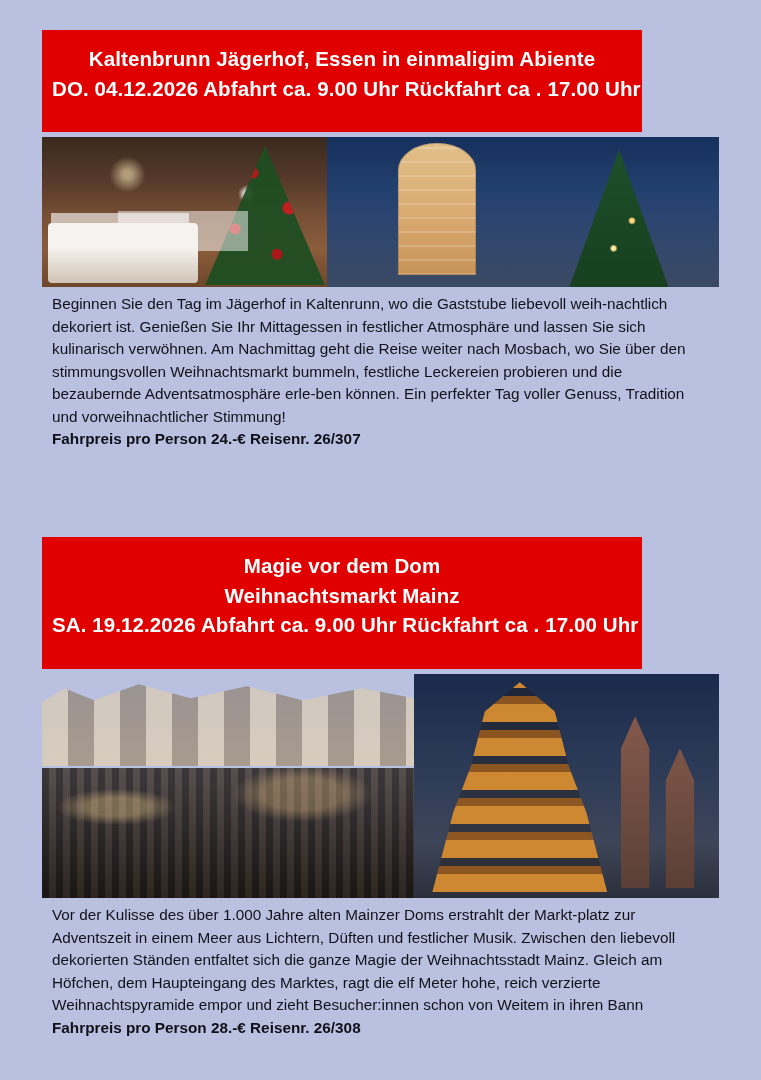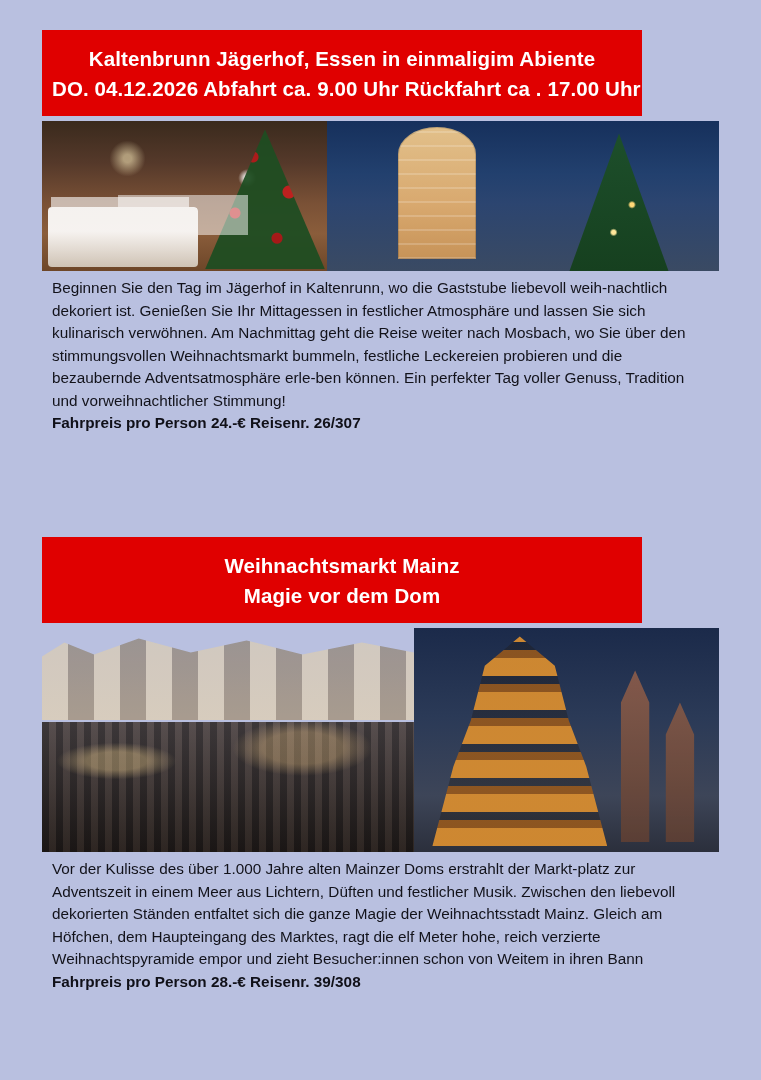--- a/index.html
+++ b/index.html
@@ -26,21 +26,21 @@
     width: 761px;
   }
   #offer-1 { top: 30px; }
   #offer-2 { top: 537px; }
 
   .headline-box {
     margin: 0 42px 0 42px;
     background: #e00000;
     color: #ffffff;
     text-align: center;
-    padding: 14px 10px 13px 10px;
+    padding: 14px 10px 29px 10px;
     box-sizing: border-box;
     width: 600px;
   }
   .headline-line {
     font-size: 20.5px;
     font-weight: bold;
     line-height: 1.45;
     letter-spacing: 0.1px;
     white-space: nowrap;
   }
@@ -214,28 +214,29 @@
     </div>
 
     <div class="body-text">
       <p>Beginnen Sie den Tag im Jägerhof in Kaltenrunn, wo die Gaststube liebevoll weih-nachtlich dekoriert ist. Genießen Sie Ihr Mittagessen in festlicher Atmosphäre und lassen Sie sich kulinarisch verwöhnen. Am Nachmittag geht die Reise weiter nach Mosbach, wo Sie über den stimmungsvollen Weihnachtsmarkt bummeln, festliche Leckereien probieren und die bezaubernde Adventsatmosphäre erle-ben können. Ein perfekter Tag voller Genuss, Tradition und vorweihnachtlicher Stimmung!</p>
       <p class="price-line">Fahrpreis pro Person 24.-€ Reisenr. 26/307</p>
     </div>
   </section>
 
   <section class="offer" id="offer-2">
     <div class="headline-box">
+      <div class="headline-line">Magie vor dem Dom</div>
       <div class="headline-line">Weihnachtsmarkt Mainz</div>
-      <div class="headline-line">Magie vor dem Dom</div>
+      <div class="headline-line">SA. 19.12.2026 Abfahrt ca. 9.00 Uhr Rückfahrt ca . 17.00 Uhr</div>
     </div>
 
     <div class="photos tall">
       <div class="photo photo-c ph-market"></div>
       <div class="photo photo-d ph-pyramid"></div>
     </div>
 
     <div class="body-text">
       <p>Vor der Kulisse des über 1.000 Jahre alten Mainzer Doms erstrahlt der Markt-platz zur Adventszeit in einem Meer aus Lichtern, Düften und festlicher Musik. Zwischen den liebevoll dekorierten Ständen entfaltet sich die ganze Magie der Weihnachtsstadt Mainz. Gleich am Höfchen, dem Haupteingang des Marktes, ragt die elf Meter hohe, reich verzierte Weihnachtspyramide empor und zieht Besucher:innen schon von Weitem in ihren Bann</p>
-      <p class="price-line">Fahrpreis pro Person 28.-€ Reisenr. 39/308</p>
+      <p class="price-line">Fahrpreis pro Person 28.-€ Reisenr. 26/308</p>
     </div>
   </section>
 
 </div>
 
 </body></html>

